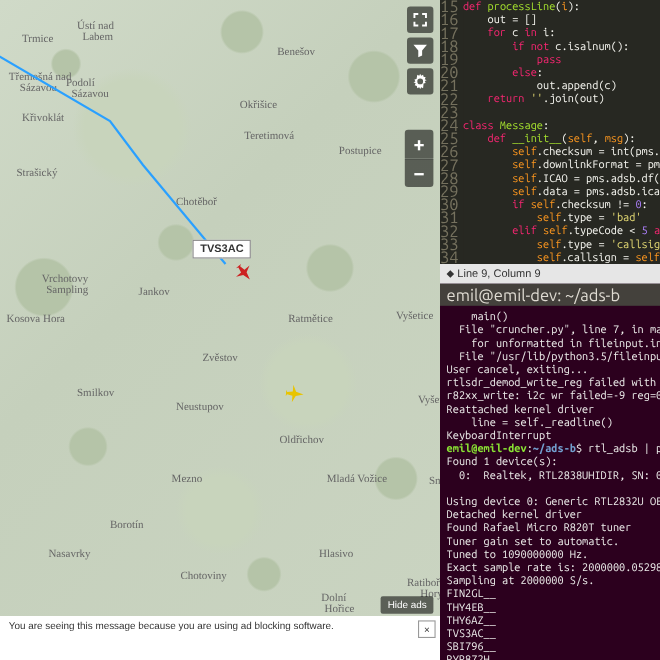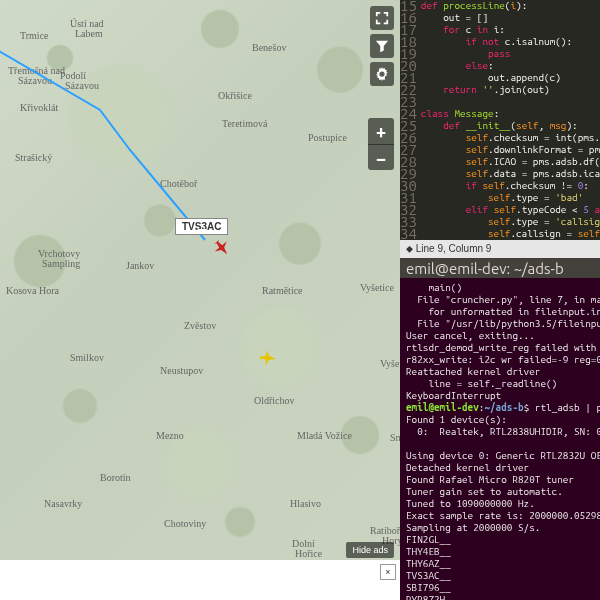--- a/index.html
+++ b/index.html
@@ -128,20 +128,21 @@
     <svg viewBox="0 0 16 16">
         <path d="M8 5a3 3 0 100 6 3 3 0 000-6zM8 0l1 2 2-1 .5 2.2 2.2.5-1 2 2 1-2 1 1 2-2.2.5L11 15l-2-1-1 2-1-2-2 1-.5-2.3L2.3 12l1-2L1 9l2-1-1-2 2.2-.5L5 1l2 1 1-2z"></path>
       </svg>
   </div>
   <div class="map-ctrl c-zin">+</div>
   <div class="map-ctrl c-zout">−</div>
   <div class="hide-ads">Hide ads</div>
 </div>
 
 <div class="ad-banner">
+  <div>You are seeing this message because you are using ad blocking software.</div>
   <div class="close">×</div>
 </div>
 
 <div class="editor">
   <div class="gutter" id="gutter">
       <div>15</div>
       <div>16</div>
       <div>17</div>
       <div>18</div>
       <div>19</div>

